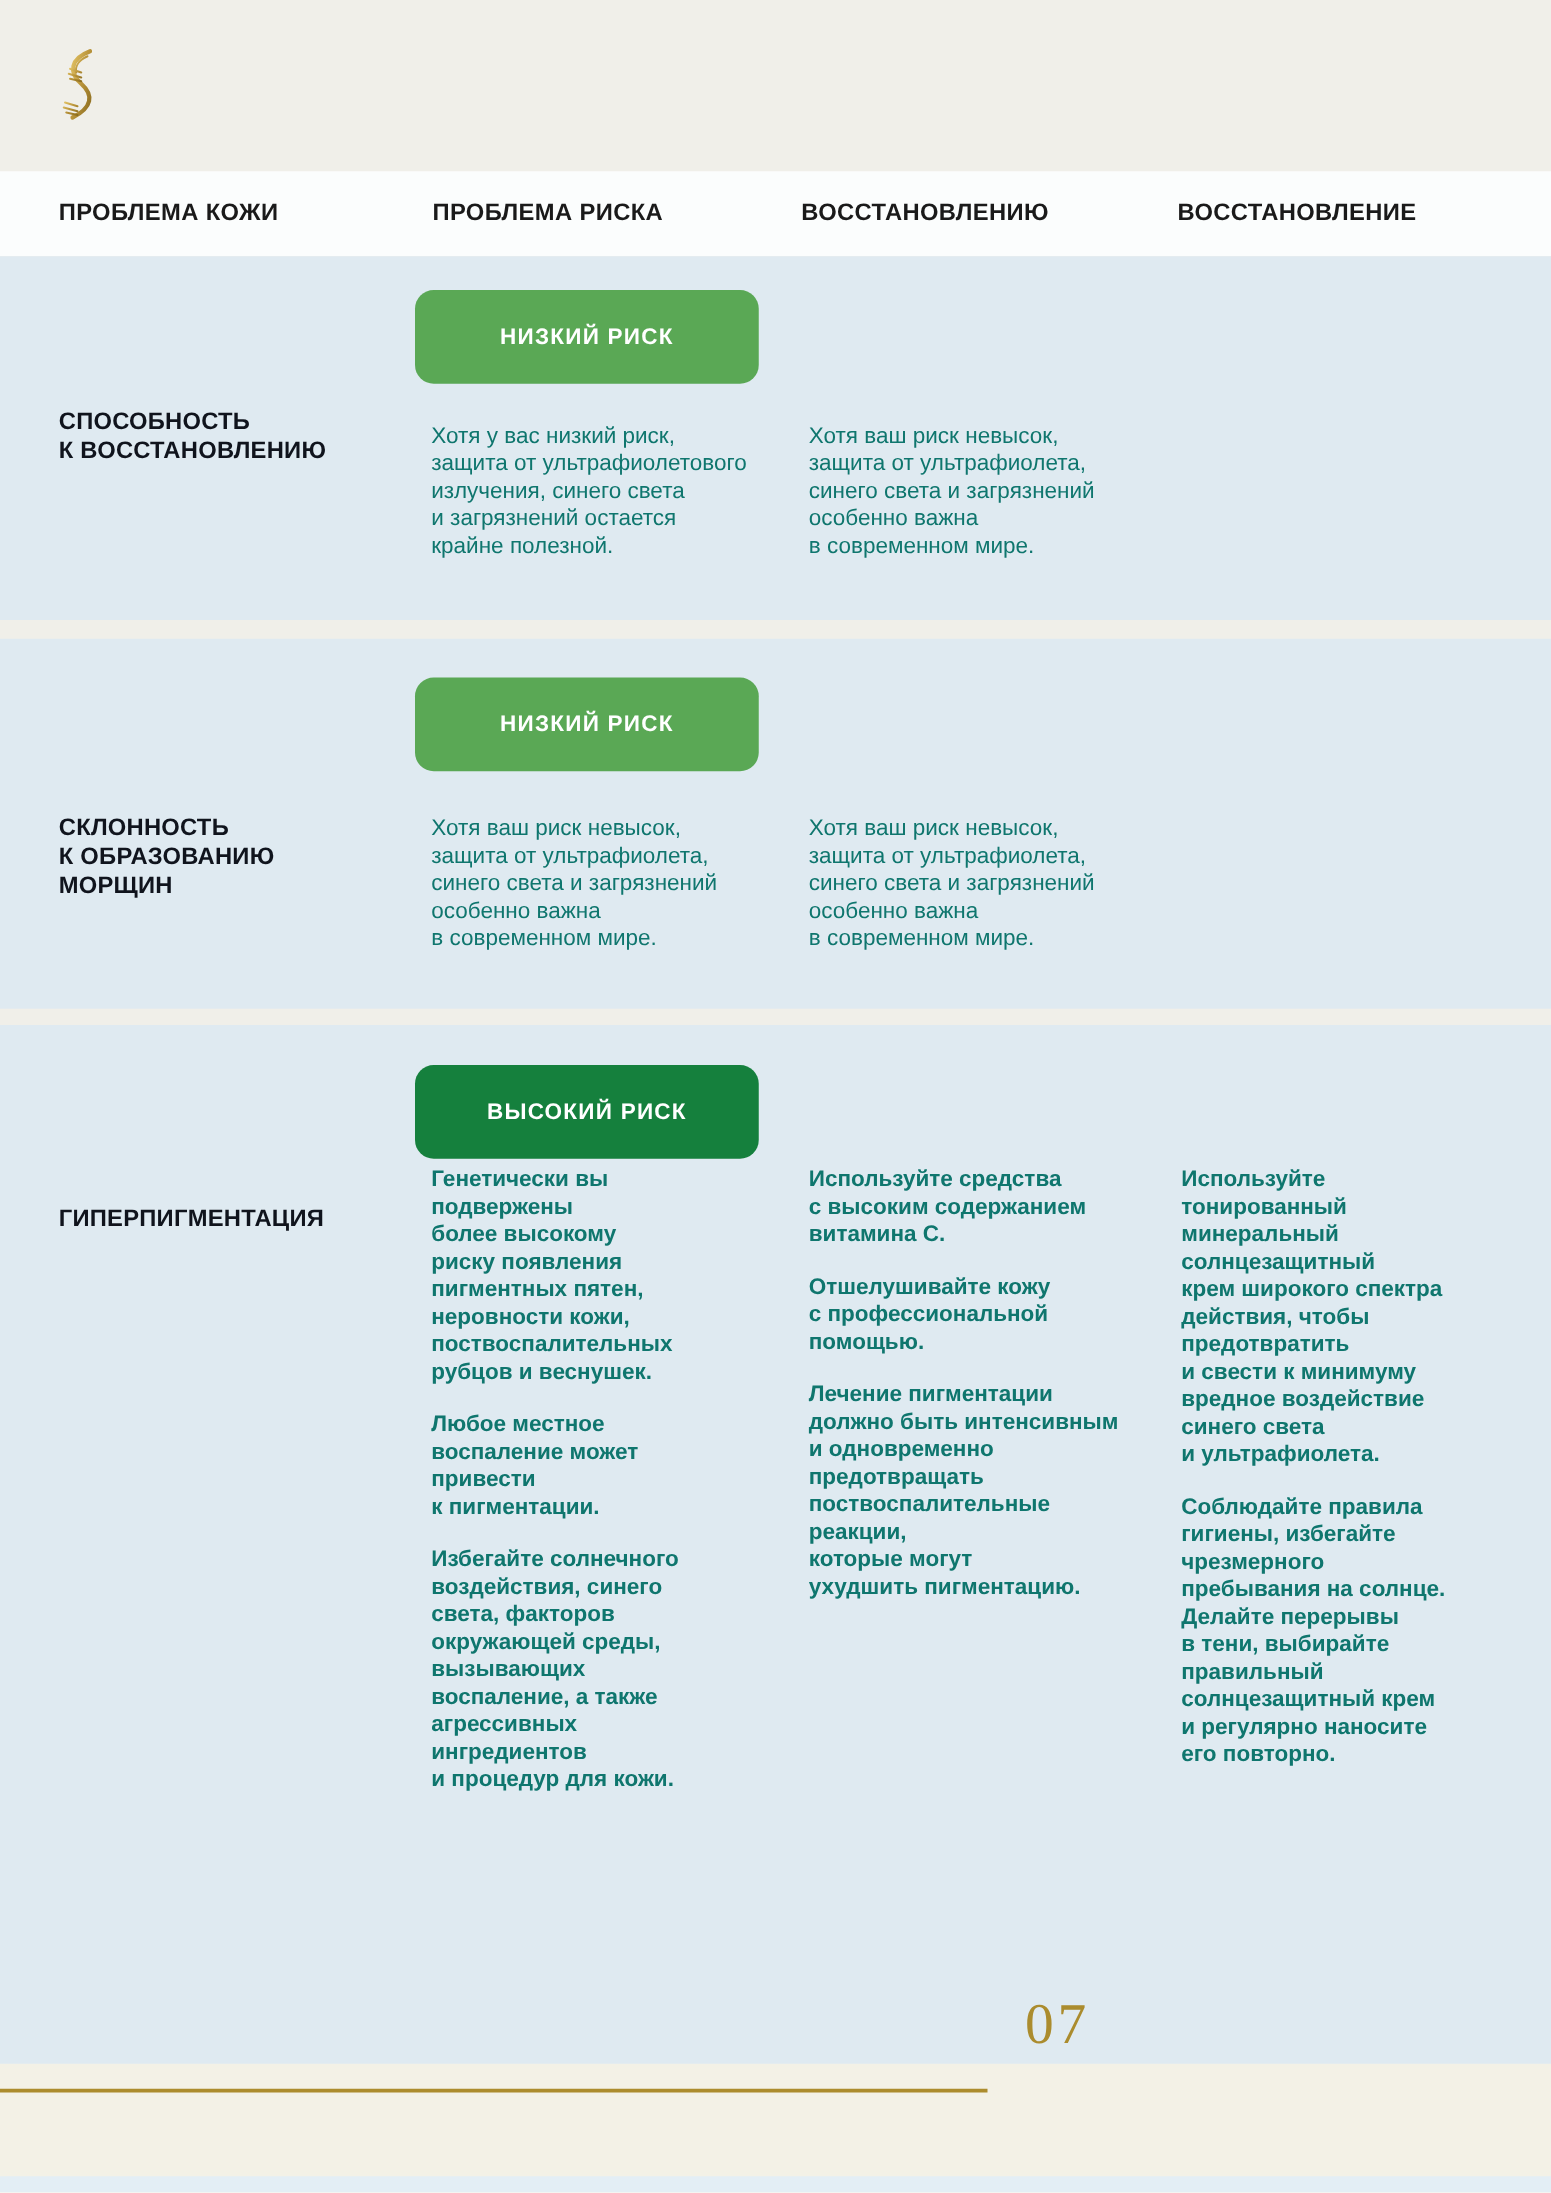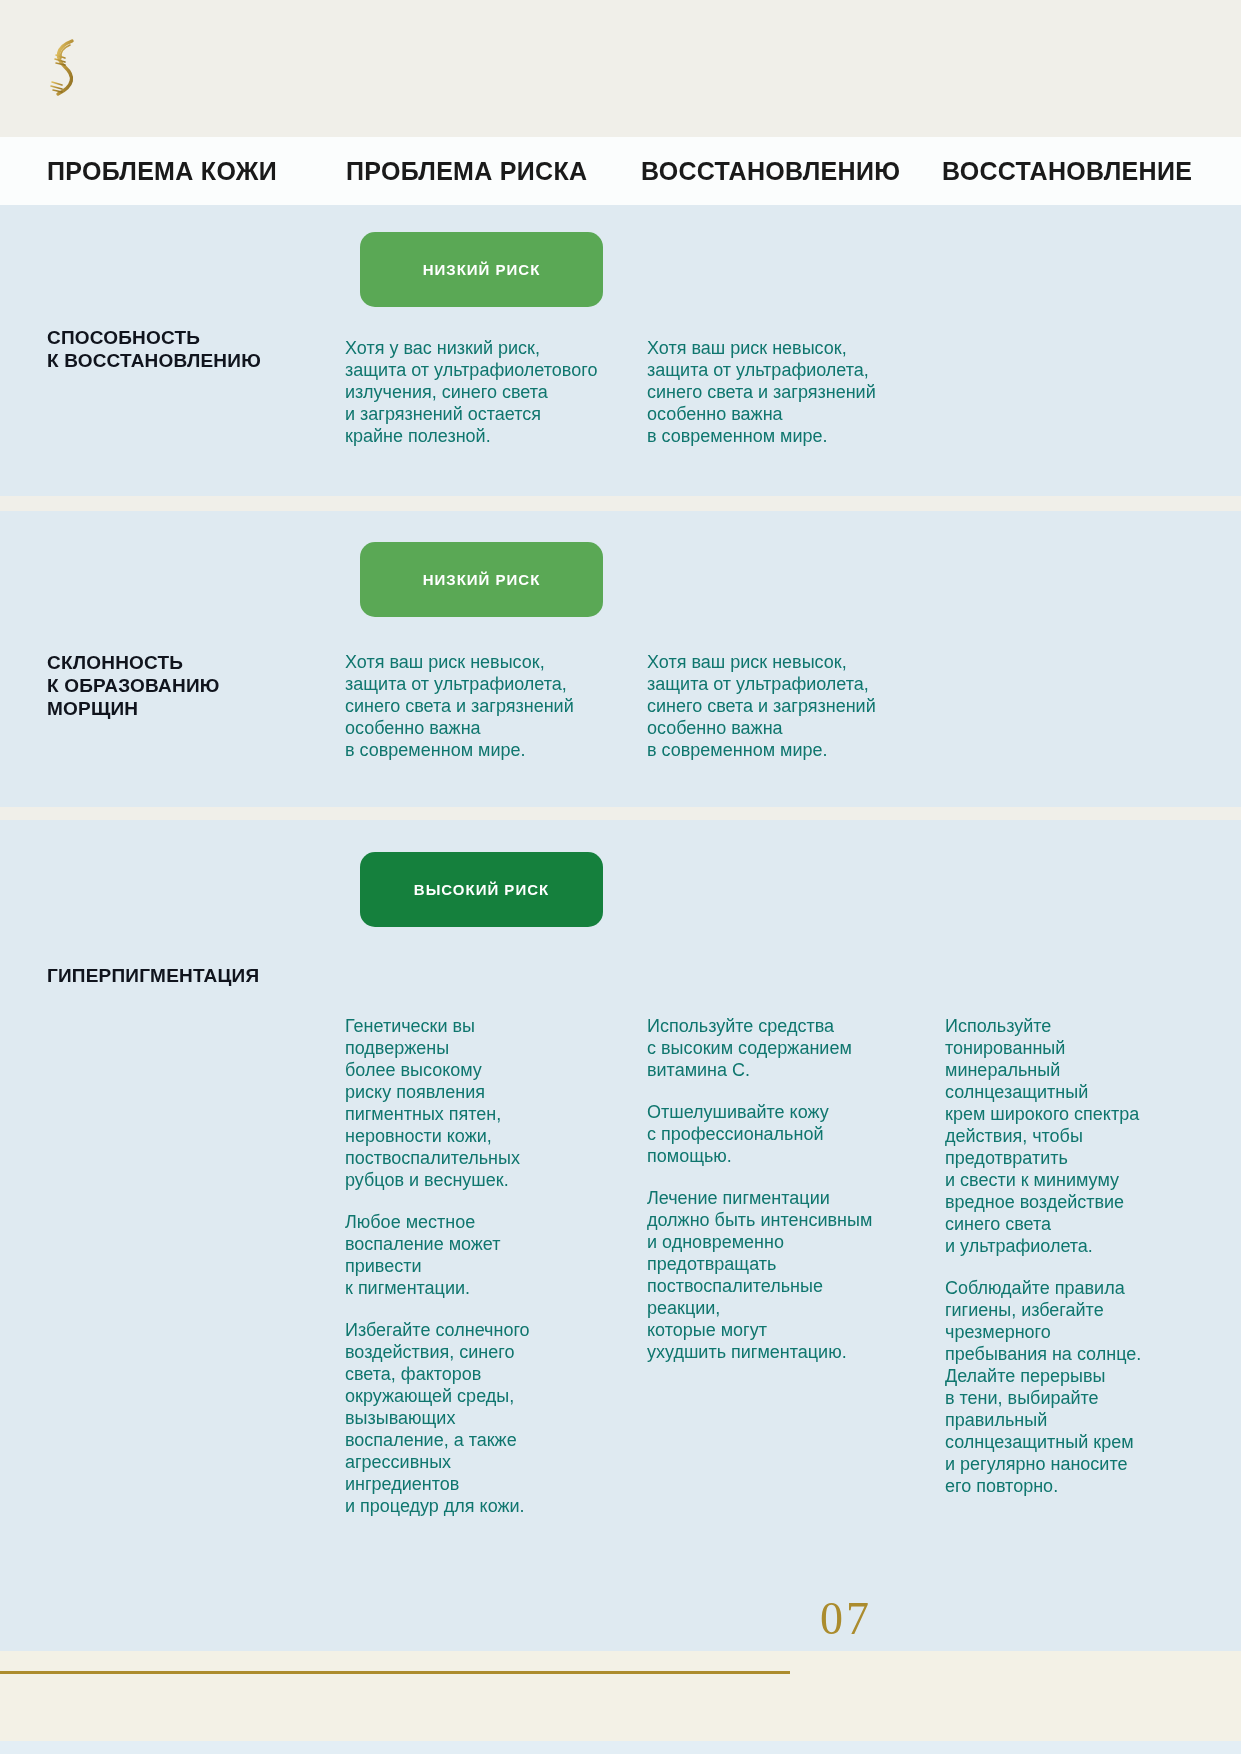--- a/index.html
+++ b/index.html
@@ -5,43 +5,43 @@
   html,body{margin:0;padding:0;}
   .page{
     position:relative; width:1241px; height:1754px; overflow:hidden;
     background:#f0efe9;
     font-family:"Liberation Sans","DejaVu Sans",sans-serif;
   }
   .footer-bg{position:absolute;left:0;top:1651px;width:1241px;height:103px;background:#f3f1e6;}
   .bottom-strip{position:absolute;left:0;top:1741px;width:1241px;height:13px;background:#e3eef5;}
   .logo{position:absolute;left:48px;top:38px;width:34px;height:60px;}
   .header-band{position:absolute;left:0;top:137px;width:1241px;height:68px;background:#fbfdfd;}
-  .hcol{position:absolute;top:0;height:84px;line-height:68px;font-weight:700;font-size:25px;color:#1a1a1a;letter-spacing:0.3px;white-space:nowrap;}
+  .hcol{position:absolute;top:0;height:84px;line-height:68px;font-weight:700;font-size:19px;color:#1a1a1a;letter-spacing:0.3px;white-space:nowrap;}
   .hc1{left:47px;} .hc2{left:346px;} .hc3{left:641px;} .hc4{left:942px;}
   .panel{position:absolute;left:0;width:1241px;background:#dfeaf1;}
   .p1{top:205px;height:291px;}
   .p2{top:511px;height:296px;}
   .p3{top:820px;height:831px;}
   .badge{
-    position:absolute;left:332px;width:243px;height:75px;border-radius:15px;
+    position:absolute;left:332px;width:275px;height:75px;border-radius:15px;
     display:flex;align-items:center;justify-content:center;
-    color:#ffffff;font-weight:700;font-size:15px;letter-spacing:1px;white-space:nowrap;margin-left:28px;
+    color:#ffffff;font-weight:700;font-size:18px;letter-spacing:1px;white-space:nowrap;
   }
   .badge.low{background:#5aa855;}
   .badge.high{background:#15803d;}
   .b1{top:232px;} .b2{top:542px;} .b3{top:852px;}
   .title{
     position:absolute;left:47px;width:275px;
     font-weight:700;font-size:19px;line-height:23px;letter-spacing:0.2px;
     color:#10141d;white-space:pre-line;
   }
   .t1{top:326px;} .t2{top:651px;} .t3{top:964px;}
   .col{position:absolute;font-size:18px;line-height:22px;color:#0f766e;}
   .c2{left:345px;width:298px;} .c3{left:647px;width:296px;} .c4{left:945px;width:286px;}
-  .r1{top:337px;} .r2{top:651px;} .r3{top:1015px;}
+  .r1{top:337px;} .r2{top:651px;} .r3{top:932px;font-weight:bold;}
   .col p{margin:0 0 20px 0;white-space:pre-line;}
   .gold-line{position:absolute;left:0;top:1671px;width:790px;height:3px;background:#ac8c2d;}
   .page-number{
     position:absolute;left:820px;top:1596px;
     font-family:"Liberation Serif","DejaVu Serif",serif;
     font-size:46px;line-height:46px;color:#ab8c2e;letter-spacing:3px;
   }
 </style>
 </head>
 <body>

